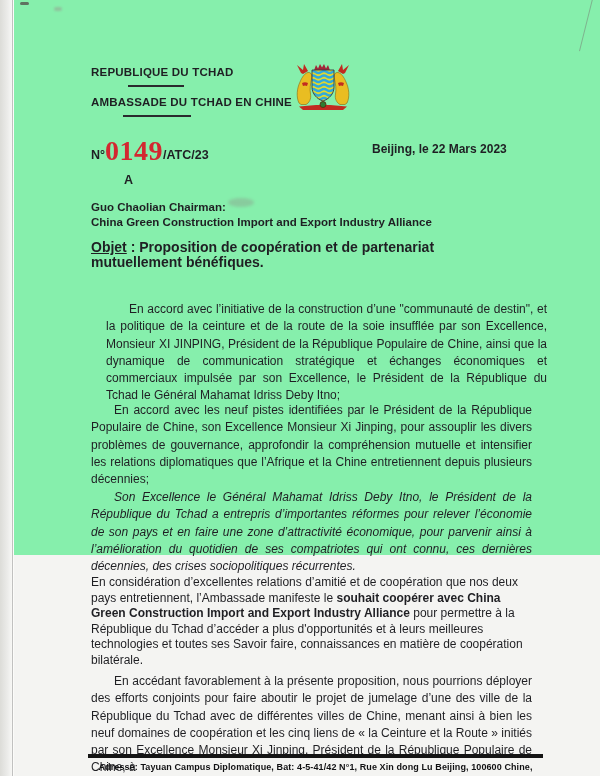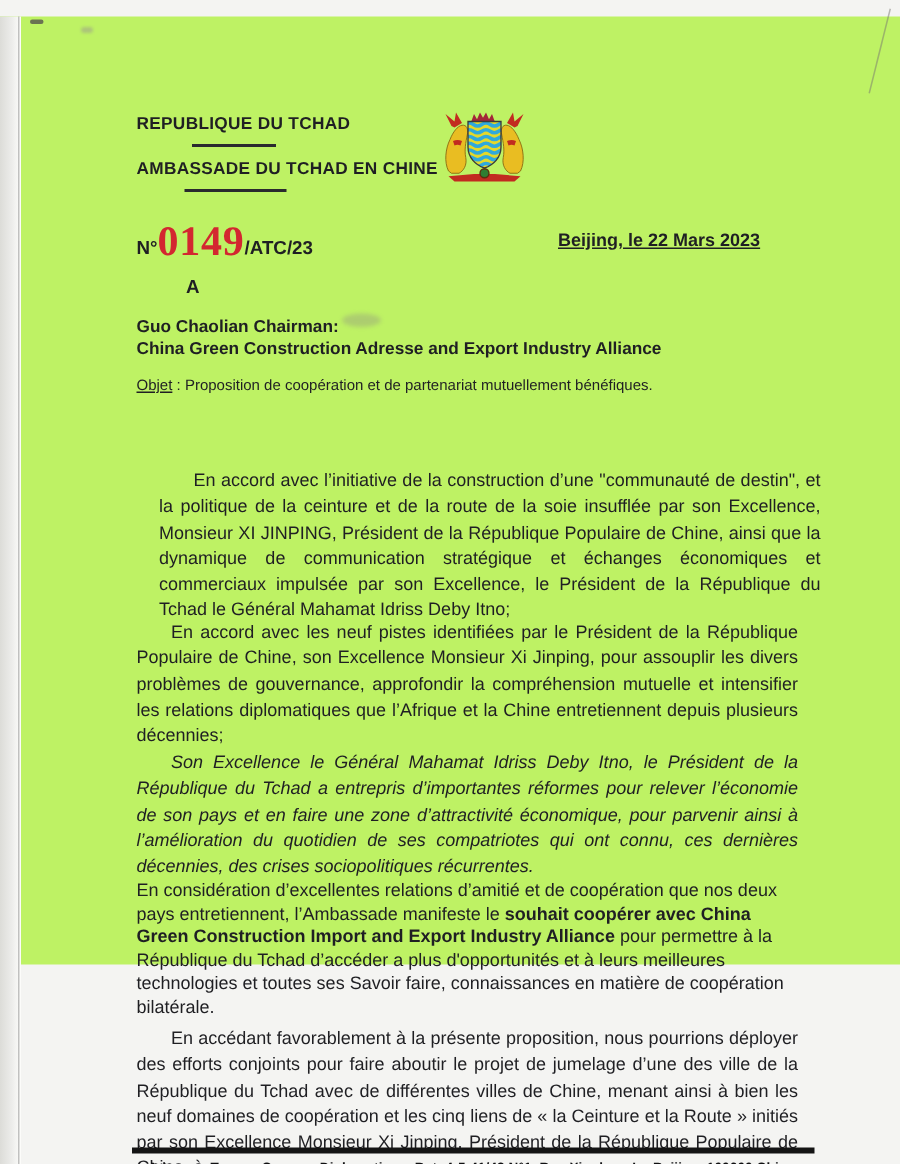--- a/index.html
+++ b/index.html
@@ -5,22 +5,22 @@
   * { margin: 0; padding: 0; box-sizing: border-box; }
   html, body { width: 600px; height: 776px; }
   body {
     font-family: "Liberation Sans", sans-serif;
     background: #f4f4f2;
     position: relative;
     overflow: hidden;
     color: #1f1f23;
   }
   .page {
-    position: absolute; left: 0; top: 11px; width: 600px; height: 632px;
-    background: #bef264;
+    position: absolute; left: 0; top: 0; width: 600px; height: 555px;
+    background: #86efac;
   }
   
   .scan-edge-left {
     position: absolute; left: 0; top: 0; width: 14px; height: 776px;
     background: linear-gradient(to right, #dcdcd8 0%, #ececea 55%, #fdfdfb 100%);
   }
   .scan-line-left {
     position: absolute; left: 12px; top: 0; width: 1px; height: 776px;
     background: rgba(90,90,88,0.35);
   }
@@ -40,28 +40,28 @@
   .emblem { position: absolute; left: 288px; top: 61px; width: 70px; height: 52px; }
 
   
   .ref-line { position: absolute; left: 91px; top: 136px; font-weight: bold; font-size: 12.5px; white-space: nowrap; }
   .ref-number {
     font-family: "Liberation Serif", serif;
     font-weight: bold; font-size: 28px; line-height: 1;
     color: #d32730; letter-spacing: .5px;
     position: relative; top: 1px;
   }
-  .date-line { position: absolute; left: 372px; top: 142px; font-weight: bold; font-size: 12px; text-decoration: underline; }
+  .date-line { position: absolute; left: 372px; top: 142px; font-weight: bold; font-size: 12px; }
 
   
   .to-label { position: absolute; left: 124px; top: 173px; font-weight: bold; font-size: 12.5px; }
   .addressee { position: absolute; left: 91px; top: 200px; font-weight: bold; font-size: 11.5px; line-height: 15px; }
 
   
-  .subject { position: absolute; left: 91px; top: 240px; width: 432px; font-weight: normal; font-size: 10px; line-height: 14.5px; }
+  .subject { position: absolute; left: 91px; top: 240px; width: 432px; font-weight: bold; font-size: 14px; line-height: 14.5px; }
   .subject .u { text-decoration: underline; }
 
   
   .para {
     position: absolute; left: 91px; width: 441px;
     font-size: 12px; line-height: 17.3px;
     text-align: justify; text-justify: inter-word;
   }
   .para.indent { text-indent: 23px; }
   .p1 { top: 301px; margin-left: 15px; }
@@ -132,21 +132,21 @@
   </div>
 
 
   <div class="ref-line"><span>N°</span><span class="ref-number">0149</span><span>/ATC/23</span></div>
 
   <div class="date-line">Beijing, le 22 Mars 2023</div>
 
   <div class="to-label">A</div>
   <div class="addressee">
     <div>Guo Chaolian Chairman:</div>
-    <div>China Green Construction Adresse and Export Industry Alliance</div>
+    <div>China Green Construction Import and Export Industry Alliance</div>
   </div>
 
   <div class="subject"><span class="u">Objet</span><span> : </span><span>Proposition de coopération et de partenariat mutuellement bénéfiques.</span></div>
 
   <p class="para indent p1">En accord avec l’initiative de la construction d’une "communauté de destin", et la politique de la ceinture et de la route de la soie insufflée par son Excellence, Monsieur XI JINPING, Président de la République Populaire de Chine, ainsi que la dynamique de communication stratégique et échanges économiques et commerciaux impulsée par son Excellence, le Président de la République du Tchad le Général Mahamat Idriss Deby Itno;</p>
   <p class="para indent p2">En accord avec les neuf pistes identifiées par le Président de la République Populaire de Chine, son Excellence Monsieur Xi Jinping, pour assouplir les divers problèmes de gouvernance, approfondir la compréhension mutuelle et intensifier les relations diplomatiques que l’Afrique et la Chine entretiennent depuis plusieurs décennies;</p>
   <p class="para indent p3">Son Excellence le Général Mahamat Idriss Deby Itno, le Président de la République du Tchad a entrepris d’importantes réformes pour relever l’économie de son pays et en faire une zone d’attractivité économique, pour parvenir ainsi à l’amélioration du quotidien de ses compatriotes qui ont connu, ces dernières décennies, des crises sociopolitiques récurrentes.</p>
   <p class="para p4"><span>En considération d’excellentes relations d’amitié et de coopération que nos deux pays entretiennent, l’Ambassade manifeste le </span><b>souhait coopérer avec  China Green Construction Import and Export Industry Alliance</b><span> pour permettre à la République du Tchad d’accéder a plus d'opportunités et à leurs meilleures technologies et toutes ses Savoir faire, connaissances en matière de coopération bilatérale.</span></p>
   <p class="para indent p5">En accédant favorablement à la présente proposition, nous pourrions déployer des efforts conjoints pour faire aboutir le projet de jumelage d’une des ville de la République du Tchad avec de différentes villes de Chine, menant ainsi à bien les neuf domaines de coopération et les cinq liens de « la Ceinture et la Route » initiés par son Excellence Monsieur Xi Jinping, Président de la République Populaire de Chine, à</p>
 

